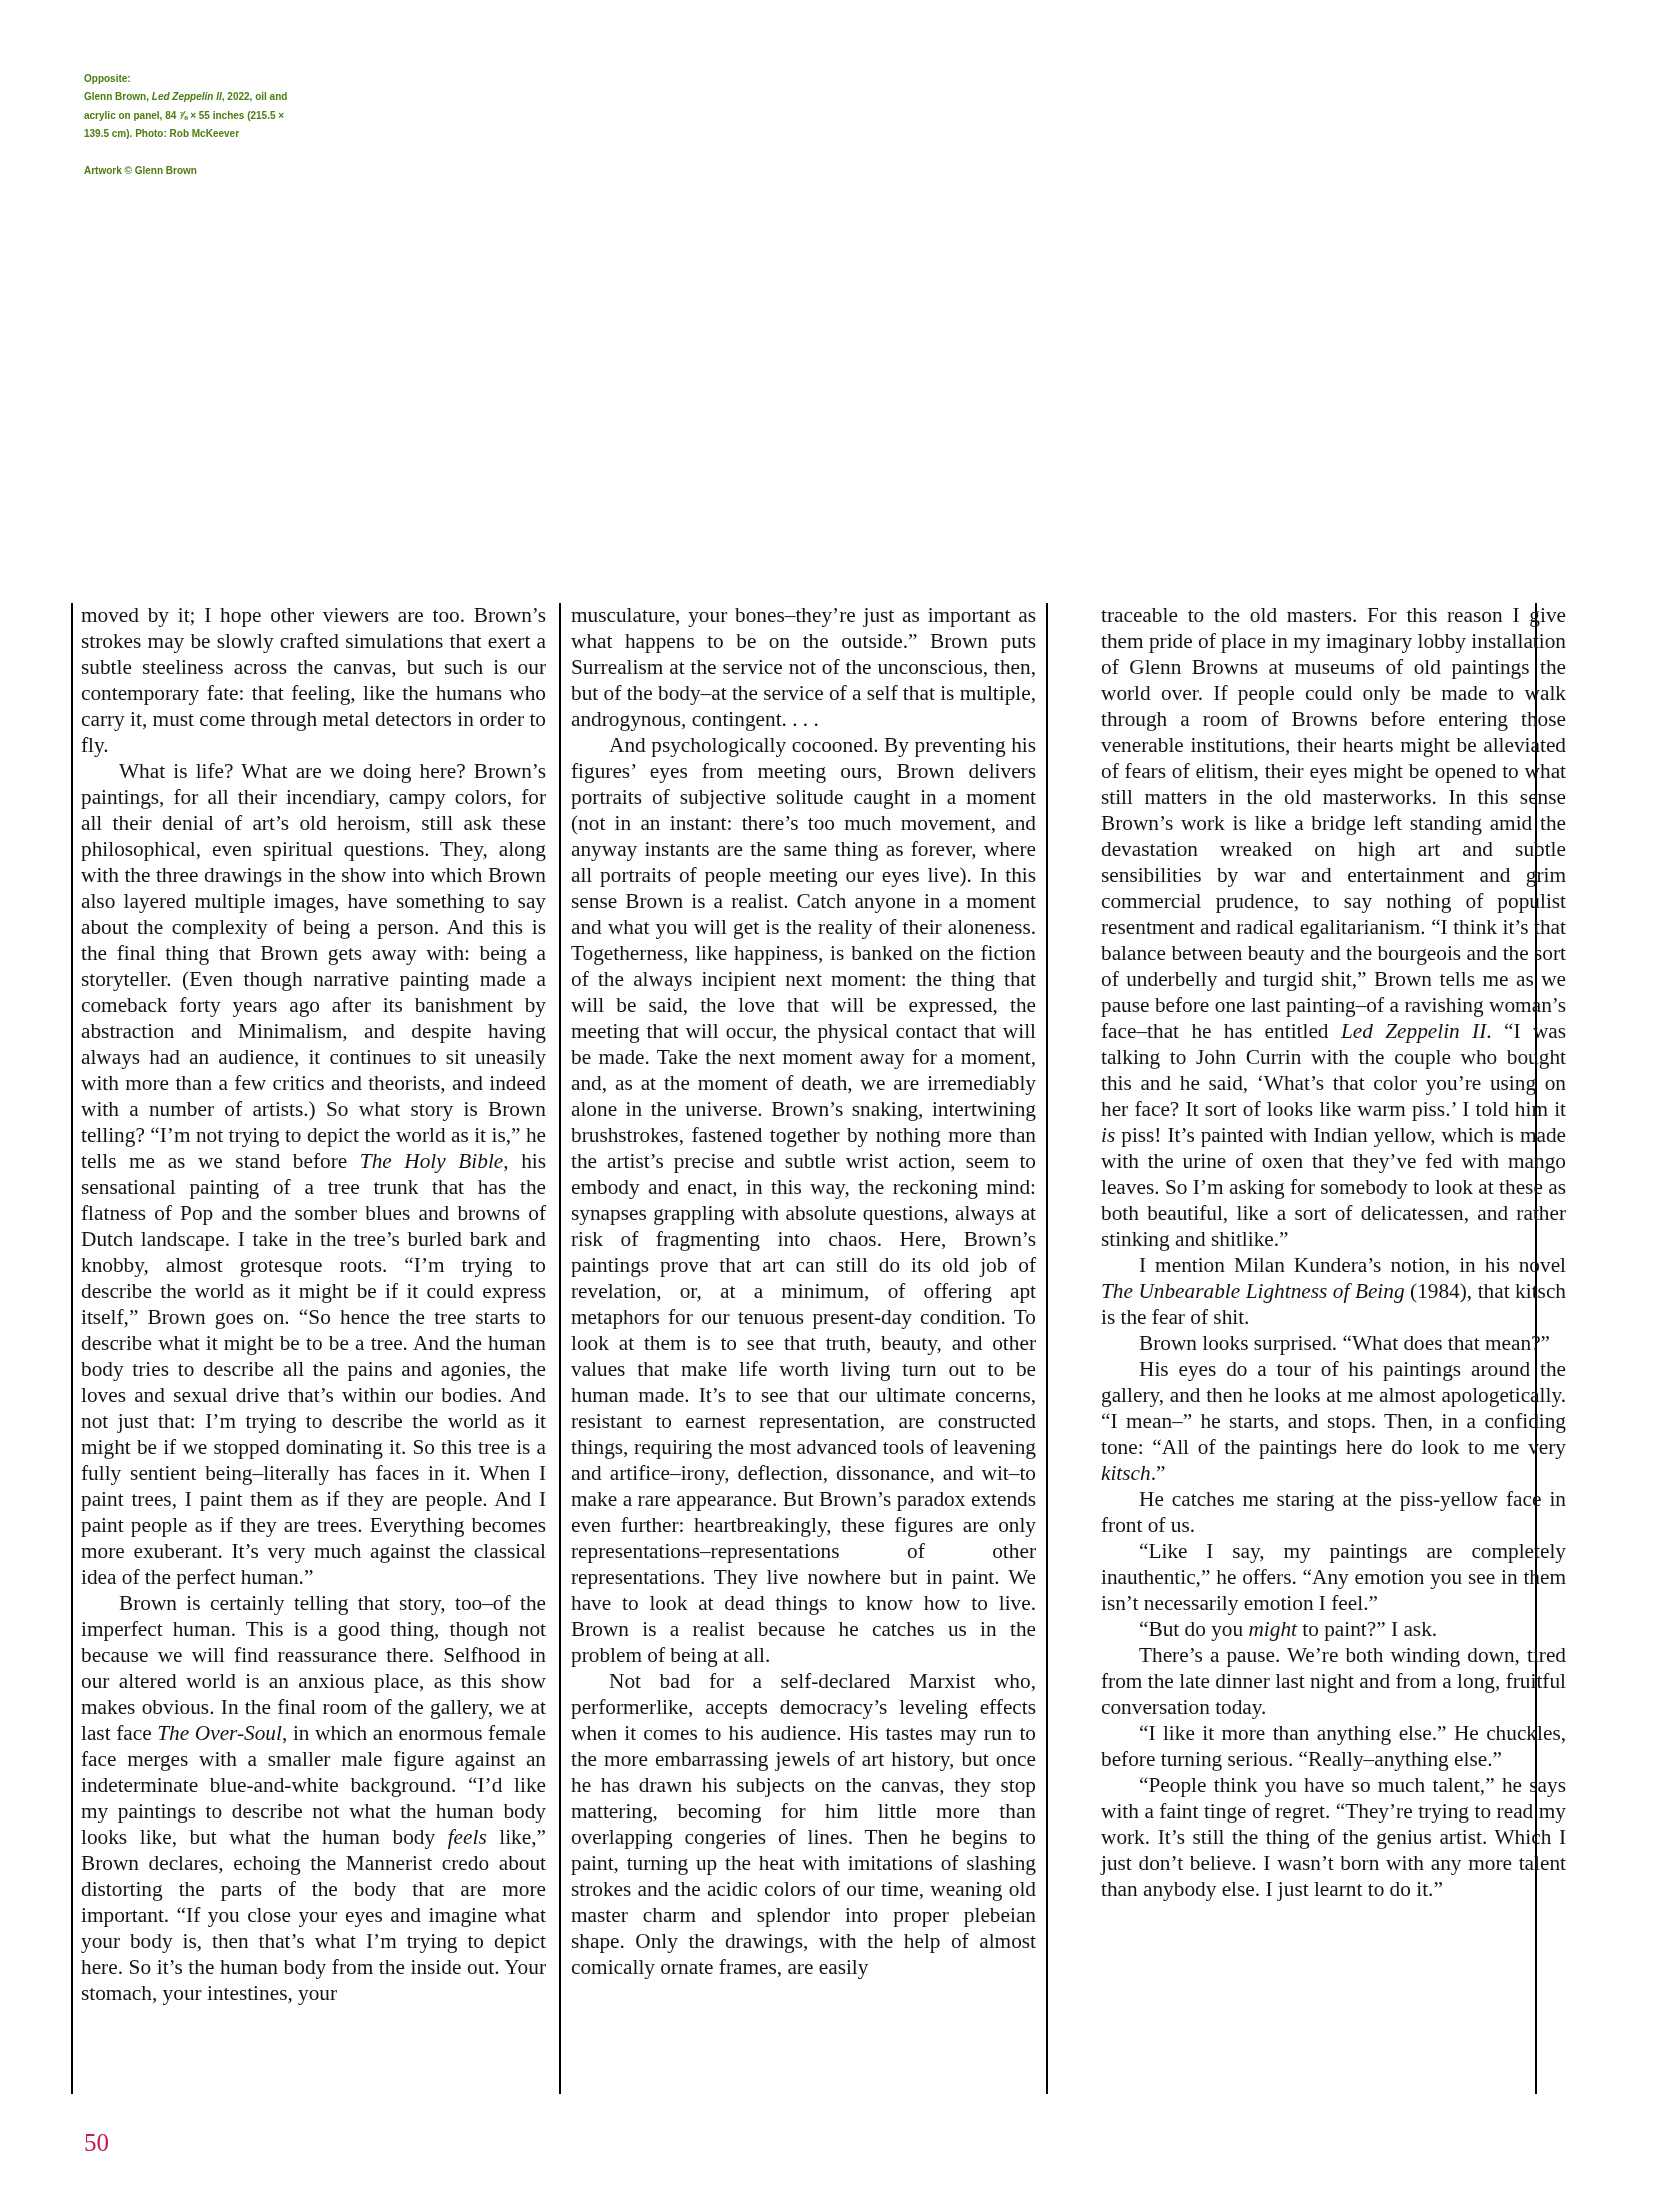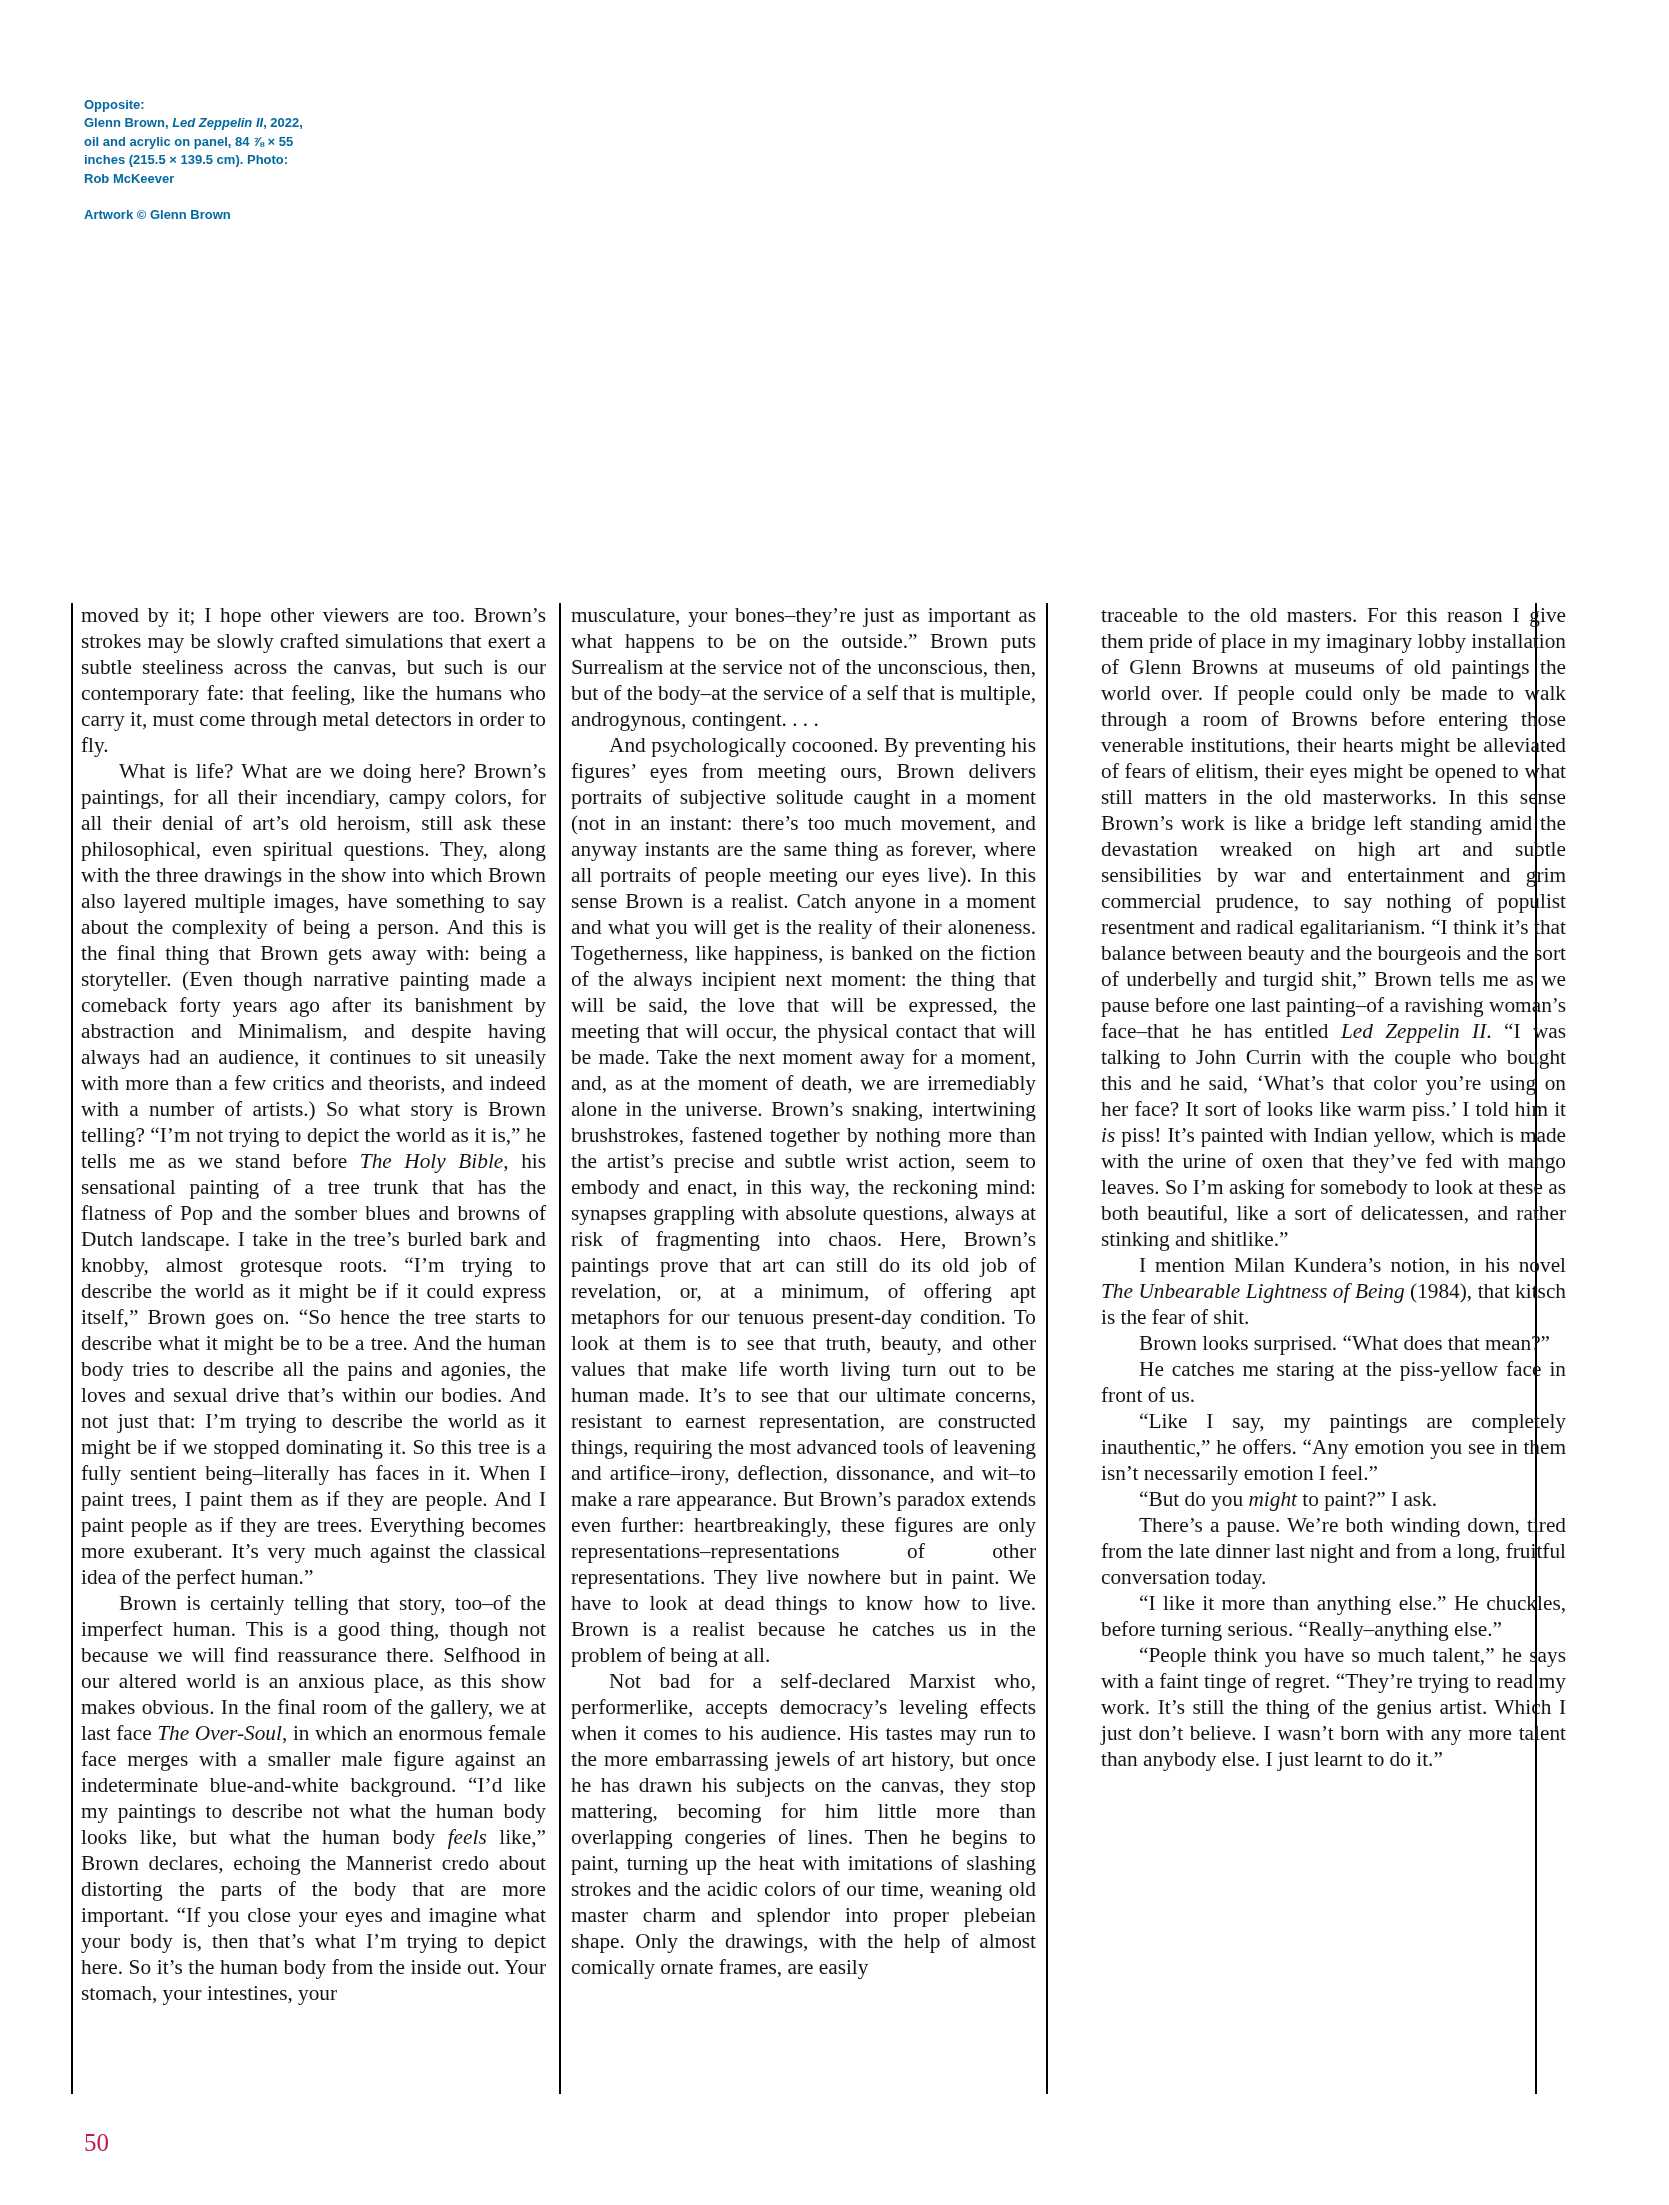--- a/index.html
+++ b/index.html
@@ -8,27 +8,27 @@
     height: 2205px;
     position: relative;
     background: #ffffff;
     color: #141414;
     font-family: "Liberation Serif", serif;
     overflow: hidden;
   }
   .caption {
     position: absolute;
     left: 84px;
-    top: 96px;
+    top: 70px;
     width: 222px;
     font-family: "Liberation Sans", sans-serif;
     font-weight: 700;
-    font-size: 13px;
+    font-size: 10px;
     line-height: 18.4px;
-    color: #0369a1;
+    color: #4d7c0f;
   }
   .caption p { margin: 0 0 18.4px 0; }
   .rule {
     position: absolute;
     top: 603px;
     width: 2.2px;
     height: 1491px;
     background: #000000;
   }
   .rule-1 { left: 71px; }
@@ -83,20 +83,21 @@
 <section class="col col-2">
   <p>musculature, your bones–they’re just as important as what happens to be on the outside.” Brown puts Surrealism at the service not of the unconscious, then, but of the body–at the service of a self that is multiple, androgynous, contingent. . . .</p>
   <p>And psychologically cocooned. By preventing his figures’ eyes from meeting ours, Brown delivers portraits of subjective solitude caught in a moment (not in an instant: there’s too much movement, and anyway instants are the same thing as forever, where all portraits of people meeting our eyes live). In this sense Brown is a realist. Catch anyone in a moment and what you will get is the reality of their aloneness. Togetherness, like happiness, is banked on the fiction of the always incipient next moment: the thing that will be said, the love that will be expressed, the meeting that will occur, the physical contact that will be made. Take the next moment away for a moment, and, as at the moment of death, we are irremediably alone in the universe. Brown’s snaking, intertwining brushstrokes, fastened together by nothing more than the artist’s precise and subtle wrist action, seem to embody and enact, in this way, the reckoning mind: synapses grappling with absolute questions, always at risk of fragmenting into chaos. Here, Brown’s paintings prove that art can still do its old job of revelation, or, at a minimum, of offering apt metaphors for our tenuous present-day condition. To look at them is to see that truth, beauty, and other values that make life worth living turn out to be human made. It’s to see that our ultimate concerns, resistant to earnest representation, are constructed things, requiring the most advanced tools of leavening and artifice–irony, deflection, dissonance, and wit–to make a rare appearance. But Brown’s paradox extends even further: heartbreakingly, these figures are only representations–representations of other representations. They live nowhere but in paint. We have to look at dead things to know how to live. Brown is a realist because he catches us in the problem of being at all.</p>
   <p>Not bad for a self-declared Marxist who, performerlike, accepts democracy’s leveling effects when it comes to his audience. His tastes may run to the more embarrassing jewels of art history, but once he has drawn his subjects on the canvas, they stop mattering, becoming for him little more than overlapping congeries of lines. Then he begins to paint, turning up the heat with imitations of slashing strokes and the acidic colors of our time, weaning old master charm and splendor into proper plebeian shape. Only the drawings, with the help of almost comically ornate frames, are easily</p>
 </section>
 
 <section class="col col-3">
   <p>traceable to the old masters. For this reason I give them pride of place in my imaginary lobby installation of Glenn Browns at museums of old paintings the world over. If people could only be made to walk through a room of Browns before entering those venerable institutions, their hearts might be alleviated of fears of elitism, their eyes might be opened to what still matters in the old masterworks. In this sense Brown’s work is like a bridge left standing amid the devastation wreaked on high art and subtle sensibilities by war and entertainment and grim commercial prudence, to say nothing of populist resentment and radical egalitarianism. “I think it’s that balance between beauty and the bourgeois and the sort of underbelly and turgid shit,” Brown tells me as we pause before one last painting–of a ravishing woman’s face–that he has entitled <em>Led Zeppelin II</em>. “I was talking to John Currin with the couple who bought this and he said, ‘What’s that color you’re using on her face? It sort of looks like warm piss.’ I told him it <em>is</em> piss! It’s painted with Indian yellow, which is made with the urine of oxen that they’ve fed with mango leaves. So I’m asking for somebody to look at these as both beautiful, like a sort of delicatessen, and rather stinking and shitlike.”</p>
   <p>I mention Milan Kundera’s notion, in his novel <em>The Unbearable Lightness of Being</em> (1984), that kitsch is the fear of shit.</p>
   <p>Brown looks surprised. “What does that mean?”</p>
+  <p>His eyes do a tour of his paintings around the gallery, and then he looks at me almost apologetically. “I mean–” he starts, and stops. Then, in a confiding tone: “All of the paintings here do look to me very <em>kitsch</em>.”</p>
   <p>He catches me staring at the piss-yellow face in front of us.</p>
   <p>“Like I say, my paintings are completely inauthentic,” he offers. “Any emotion you see in them isn’t necessarily emotion I feel.”</p>
   <p>“But do you <em>might</em> to paint?” I ask.</p>
   <p>There’s a pause. We’re both winding down, tired from the late dinner last night and from a long, fruitful conversation today.</p>
   <p>“I like it more than anything else.” He chuckles, before turning serious. “Really–anything else.”</p>
   <p>“People think you have so much talent,” he says with a faint tinge of regret. “They’re trying to read my work. It’s still the thing of the genius artist. Which I just don’t believe. I wasn’t born with any more talent than anybody else. I just learnt to do it.”</p>
 </section>
 
 <div class="folio">50</div>
 

